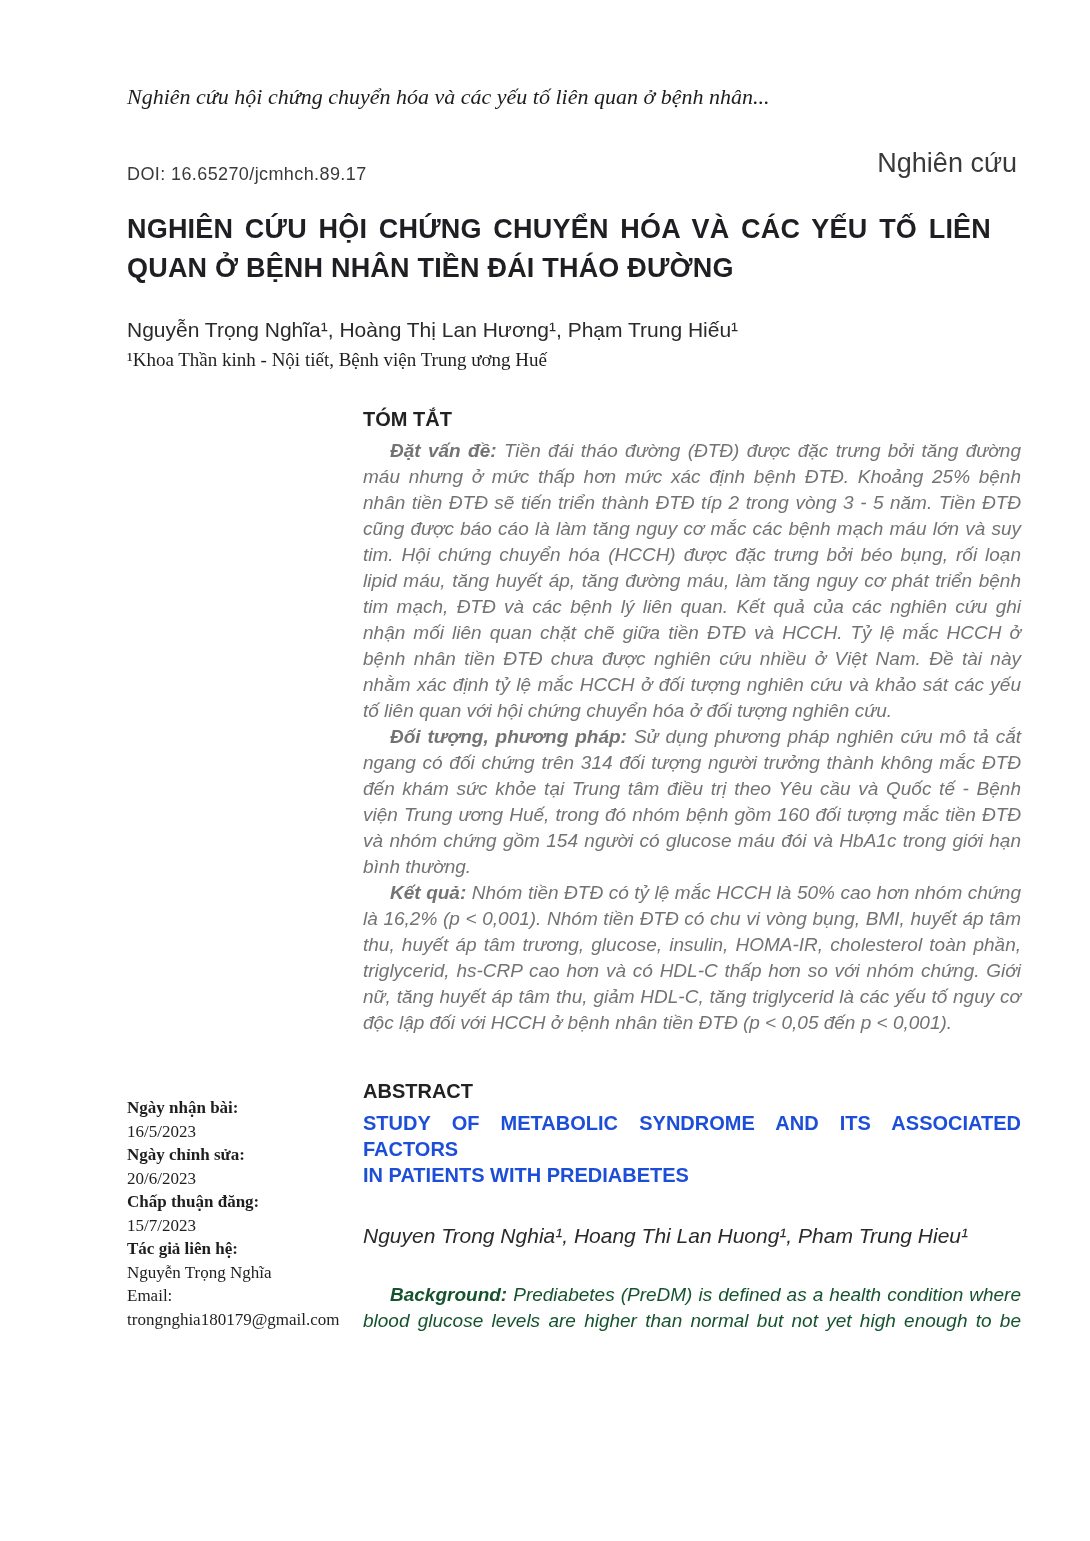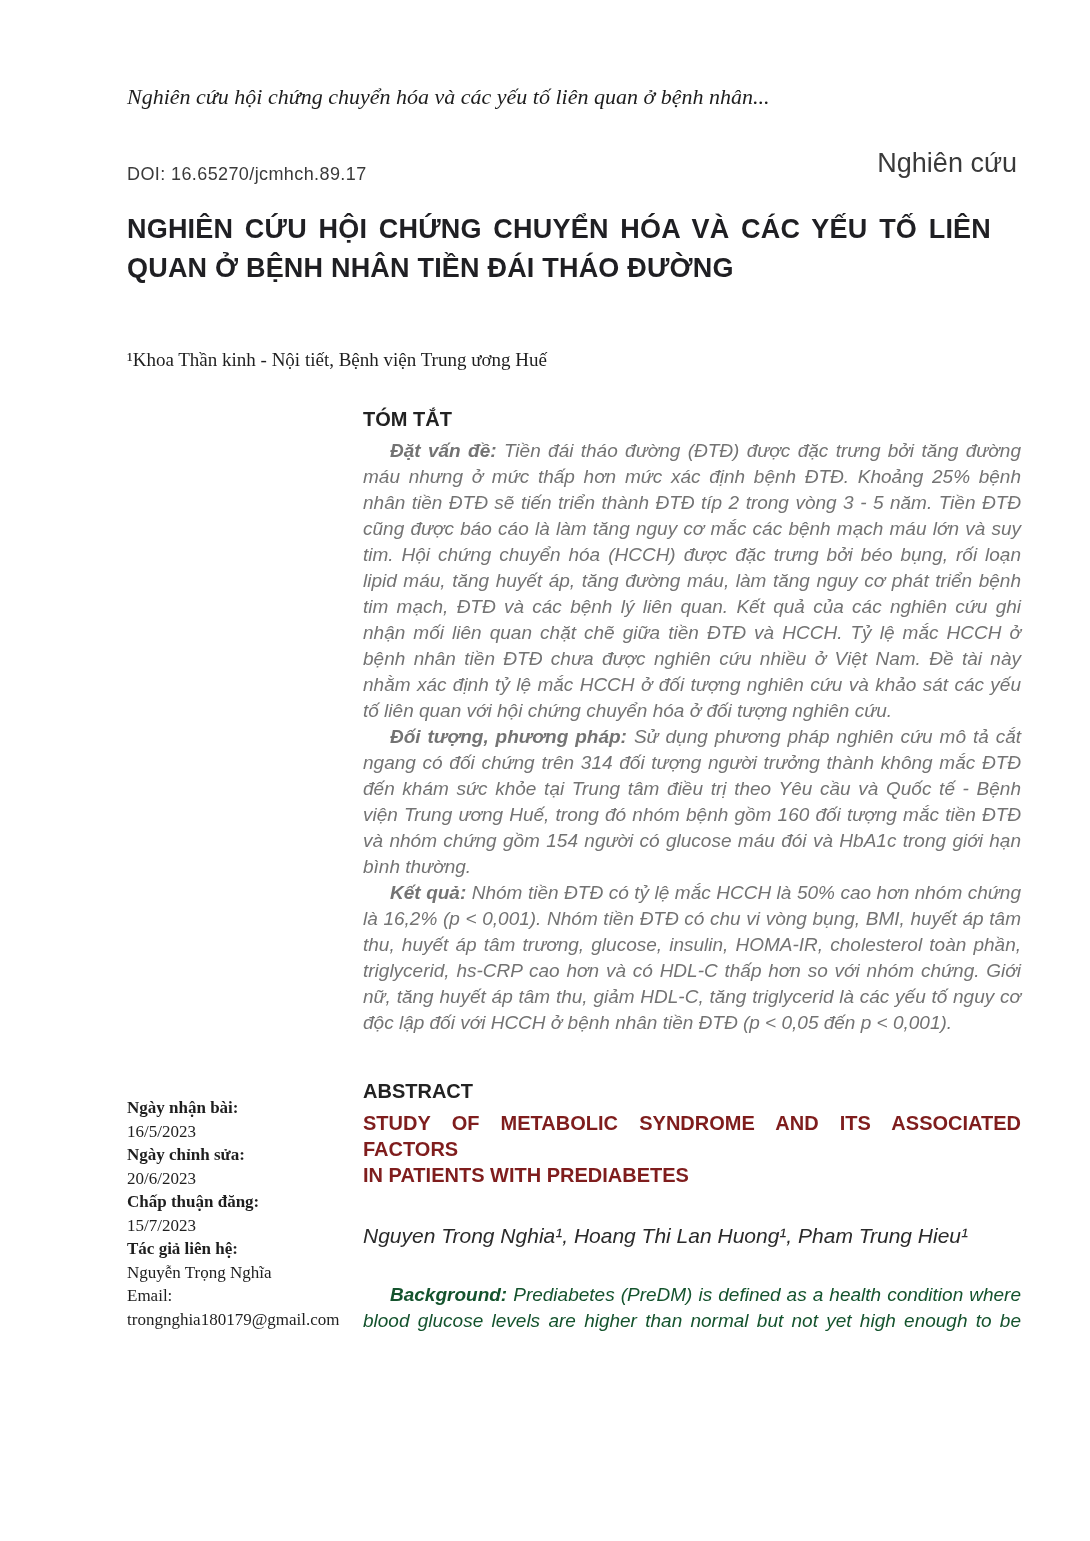--- a/index.html
+++ b/index.html
@@ -54,21 +54,21 @@
     position:absolute;left:127px;top:1096px;width:235px;
     font-family:"Liberation Serif", serif;
     font-size:17px;line-height:23.5px;color:#1e1e1e;
   }
   .meta .meta-label{font-weight:bold;}
   .meta .meta-value{font-weight:normal;}
   .abstract-en{
     position:absolute;left:363px;top:1080px;width:658px;
   }
   .en-title{
-    font-weight:bold;font-size:20px;line-height:26px;color:#7f1d1d;margin-top:2px;
+    font-weight:bold;font-size:20px;line-height:26px;color:#1d4ed8;margin-top:2px;
   }
   .en-title .l1{display:block;text-align:justify;text-align-last:justify;}
   .en-title .l2{display:block;}
   .authors-en{
     margin-top:36px;font-style:italic;font-size:21px;color:#2a2a2a;
   }
   .background-par{
     margin:34px 0 0 0;text-align:justify;text-indent:27px;
     font-style:italic;font-size:19px;line-height:26px;color:#14532d;
   }
@@ -88,20 +88,21 @@
   <div class="running-head">Nghiên cứu hội chứng chuyển hóa và các yếu tố liên quan ở bệnh nhân...</div>
 
   <div class="doi">DOI: 16.65270/jcmhch.89.17</div>
   <div class="article-type">Nghiên cứu</div>
 
   <h1 class="title">
     <span class="l1">NGHIÊN CỨU HỘI CHỨNG CHUYỂN HÓA VÀ CÁC YẾU TỐ LIÊN</span>
     <span class="l2">QUAN Ở BỆNH NHÂN TIỀN ĐÁI THÁO ĐƯỜNG</span>
   </h1>
 
+  <div class="authors">Nguyễn Trọng Nghĩa¹, Hoàng Thị Lan Hương¹, Phạm Trung Hiếu¹</div>
   <div class="affiliation">¹Khoa Thần kinh - Nội tiết, Bệnh viện Trung ương Huế</div>
 
   <section class="abstract-vi">
     <h2 class="sec-heading">TÓM TẮT</h2>
     <p><span class="lbl">Đặt vấn đề:</span> <span>Tiền đái tháo đường (ĐTĐ) được đặc trưng bởi tăng đường máu nhưng ở mức thấp hơn mức xác định bệnh ĐTĐ. Khoảng 25% bệnh nhân tiền ĐTĐ sẽ tiến triển thành ĐTĐ típ 2 trong vòng 3 - 5 năm. Tiền ĐTĐ cũng được báo cáo là làm tăng nguy cơ mắc các bệnh mạch máu lớn và suy tim. Hội chứng chuyển hóa (HCCH) được đặc trưng bởi béo bụng, rối loạn lipid máu, tăng huyết áp, tăng đường máu, làm tăng nguy cơ phát triển bệnh tim mạch, ĐTĐ và các bệnh lý liên quan. Kết quả của các nghiên cứu ghi nhận mối liên quan chặt chẽ giữa tiền ĐTĐ và HCCH. Tỷ lệ mắc HCCH ở bệnh nhân tiền ĐTĐ chưa được nghiên cứu nhiều ở Việt Nam. Đề tài này nhằm xác định tỷ lệ mắc HCCH ở đối tượng nghiên cứu và khảo sát các yếu tố liên quan với hội chứng chuyển hóa ở đối tượng nghiên cứu.</span></p>
     <p><span class="lbl">Đối tượng, phương pháp:</span> <span>Sử dụng phương pháp nghiên cứu mô tả cắt ngang có đối chứng trên 314 đối tượng người trưởng thành không mắc ĐTĐ đến khám sức khỏe tại Trung tâm điều trị theo Yêu cầu và Quốc tế - Bệnh viện Trung ương Huế, trong đó nhóm bệnh gồm 160 đối tượng mắc tiền ĐTĐ và nhóm chứng gồm 154 người có glucose máu đói và HbA1c trong giới hạn bình thường.</span></p>
     <p><span class="lbl">Kết quả:</span> <span>Nhóm tiền ĐTĐ có tỷ lệ mắc HCCH là 50% cao hơn nhóm chứng là 16,2% (p &lt; 0,001). Nhóm tiền ĐTĐ có chu vi vòng bụng, BMI, huyết áp tâm thu, huyết áp tâm trương, glucose, insulin, HOMA-IR, cholesterol toàn phần, triglycerid, hs-CRP cao hơn và có HDL-C thấp hơn so với nhóm chứng. Giới nữ, tăng huyết áp tâm thu, giảm HDL-C, tăng triglycerid là các yếu tố nguy cơ độc lập đối với HCCH ở bệnh nhân tiền ĐTĐ (p &lt; 0,05 đến p &lt; 0,001).</span></p>
   </section>
 
   <aside class="meta">

